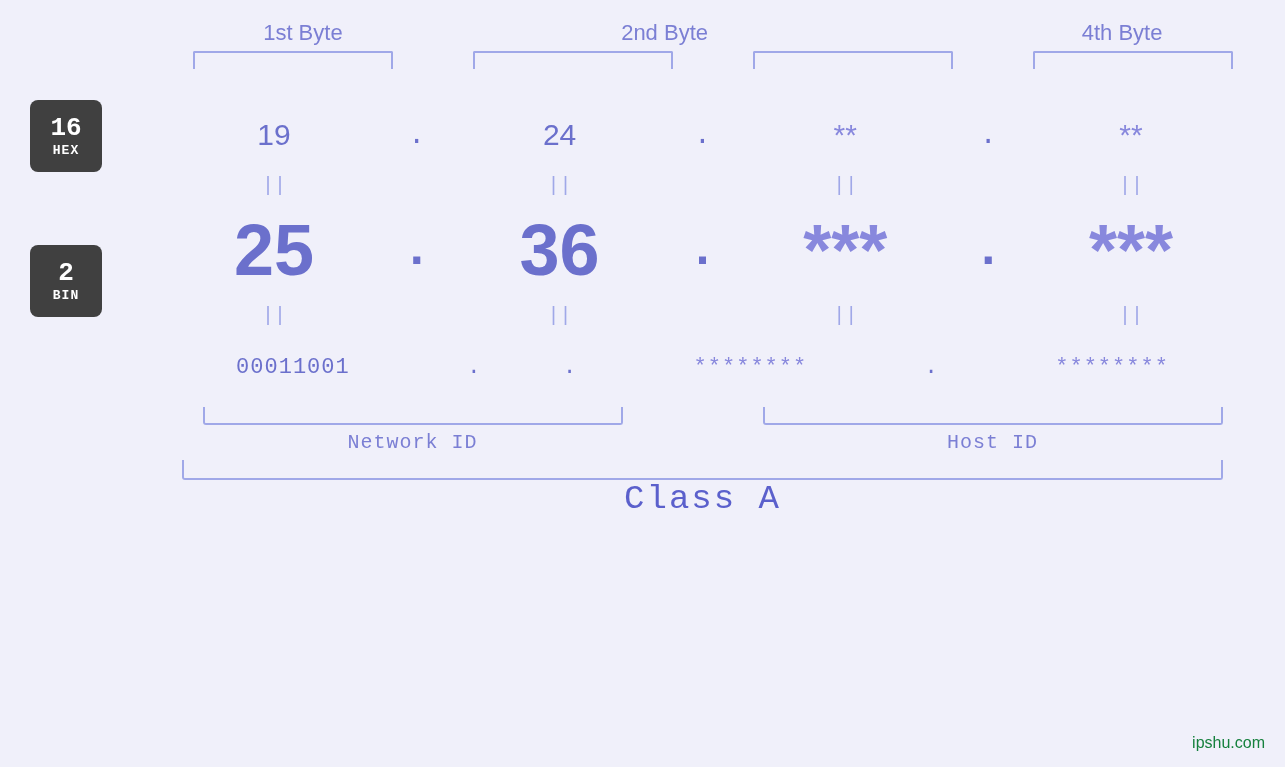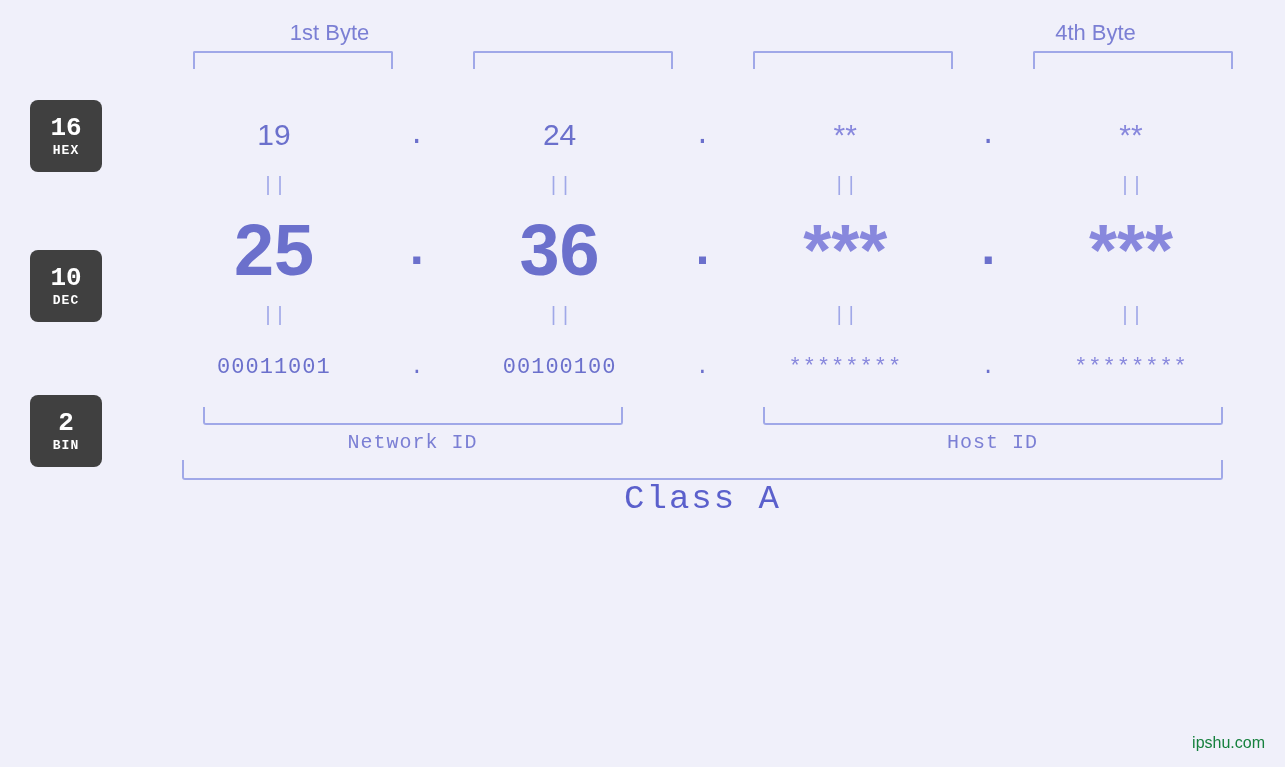--- a/index.html
+++ b/index.html
@@ -190,44 +190,41 @@
     }
   </style>
 </head>
 <body>
 
 <div class="container">
 
   <div class="byte-headers">
     <div class="byte-header">1st Byte</div>
     <div style="width:30px"></div>
+    <div class="byte-header">2nd Byte</div>
     <div style="width:30px"></div>
     <div style="width:30px"></div>
     <div class="byte-header">4th Byte</div>
   </div>
 
   <div class="brackets-row">
     <div class="bracket"></div>
     <div style="width:30px"></div>
     <div class="bracket"></div>
     <div style="width:30px"></div>
     <div class="bracket"></div>
     <div style="width:30px"></div>
     <div class="bracket"></div>
   </div>
 
   <div class="badges-column">
     <div class="badge">
       <span class="badge-num">16</span>
       <span class="badge-label">HEX</span>
     </div>
-    <div class="badge" style="margin-top: 60px">
-      <span class="badge-num">10</span>
-      <span class="badge-label">DEC</span>
-    </div>
     <div class="badge" style="margin-top: 55px">
       <span class="badge-num">2</span>
       <span class="badge-label">BIN</span>
     </div>
   </div>
 
   <div class="rows-area">
 
     <div class="ip-row hex-row">
       <div class="cell">19</div>
@@ -265,21 +262,20 @@
       <div class="sep-symbol">||</div>
       <div style="width:30px"></div>
       <div class="sep-symbol">||</div>
       <div style="width:30px"></div>
       <div class="sep-symbol">||</div>
     </div>
 
     <div class="ip-row bin-row">
       <div class="cell">00011001</div>
       <div class="dot">.</div>
-      <div class="cell">00100100</div>
       <div class="dot">.</div>
       <div class="cell asterisk">********</div>
       <div class="dot">.</div>
       <div class="cell asterisk">********</div>
     </div>
 
     <div style="display:flex; justify-content:space-around; padding: 0 40px 0 20px; margin-top:2px;">
 
       <div style="display:flex; flex-direction:column; align-items:center; width:460px;">
         <div style="width:420px; height:18px; border:2px solid #a0a8e8; border-top:none; border-radius:0 0 3px 3px;"></div>

